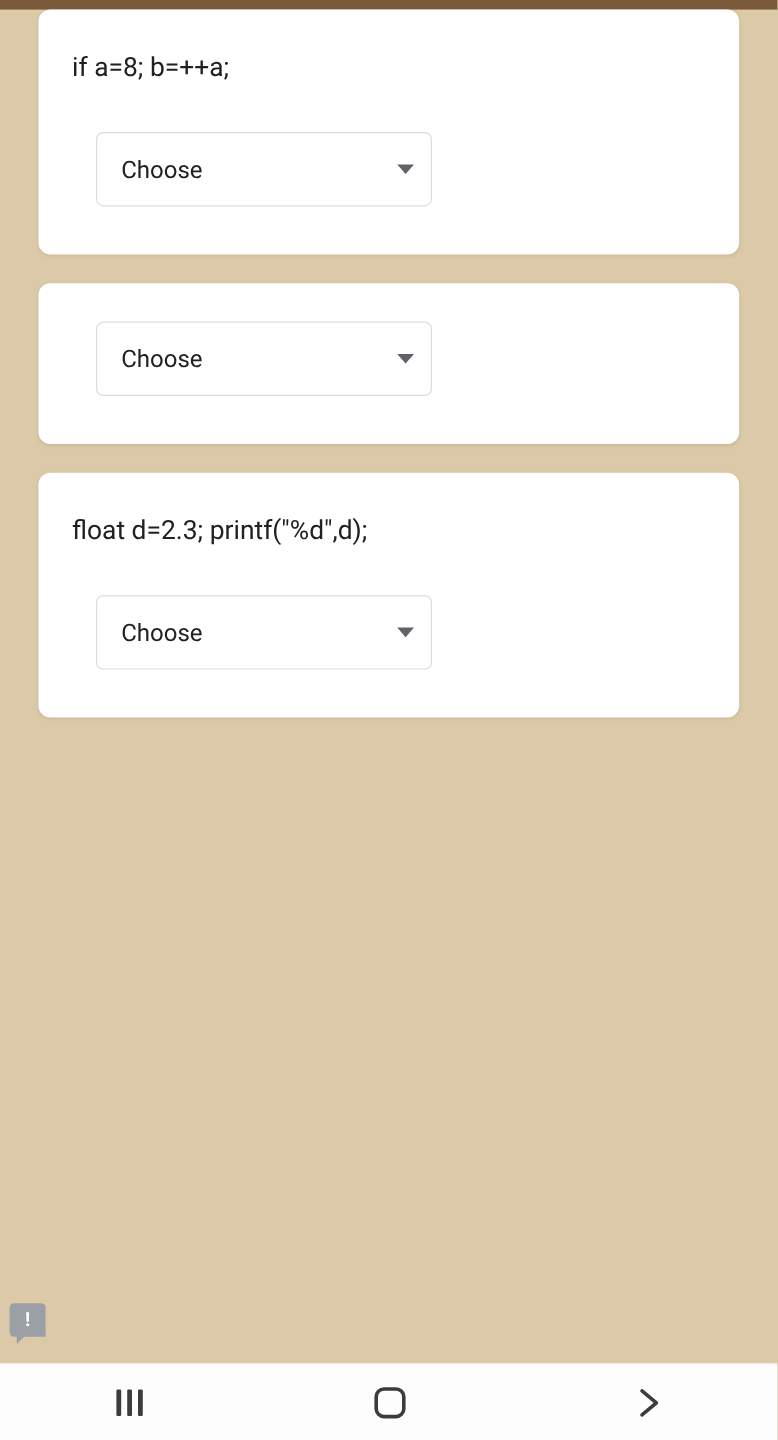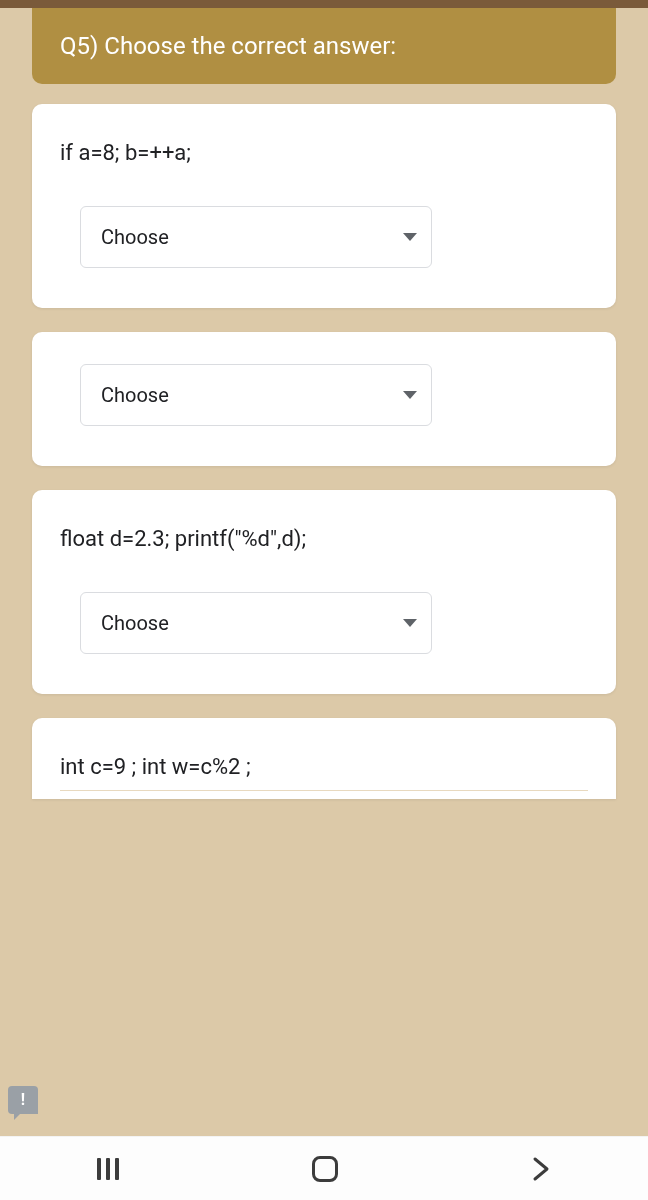--- a/index.html
+++ b/index.html
@@ -39,21 +39,21 @@
     line-height: 1.55;
     margin-bottom: 36px;
   }
   .dropdown {
     display: inline-flex;
     align-items: center;
     justify-content: space-between;
     border: 1px solid #dadce0;
     border-radius: 6px;
     padding: 18px 14px 18px 20px;
-    width: 352px;
+    width: 280px;
     margin-left: 20px;
     font-size: 20px;
     color: #202124;
     cursor: pointer;
   }
   .dropdown .arrow {
     width: 0; height: 0;
     border-left: 7px solid transparent;
     border-right: 7px solid transparent;
     border-top: 8px solid #5f6368;
@@ -125,23 +125,20 @@
   }
   .nav-back svg { display: block; }
 </style>
 </head>
 <body>
 
 <div class="top-bar"></div>
 
 <div class="content">
 
-  <div class="header-card">
-    <span>Q5) Choose the correct answer:</span>
-  </div>
 
   <div class="q-card">
     <div class="q-text">if a=8; b=++a;</div>
     <div class="dropdown">
       <span>Choose</span>
       <span class="arrow"></span>
     </div>
   </div>
 
   <div class="q-card">
@@ -152,23 +149,20 @@
   </div>
 
   <div class="q-card">
     <div class="q-text">float d=2.3; printf("%d",d);</div>
     <div class="dropdown">
       <span>Choose</span>
       <span class="arrow"></span>
     </div>
   </div>
 
-  <div class="q-card last">
-    <div class="q-text">int c=9 ; int w=c%2 ;</div>
-  </div>
 
 </div>
 
 <div class="alert-badge">
   <span class="bang">!</span>
 </div>
 
 <div class="nav-bar">
   <div class="nav-recent">
     <span></span>

